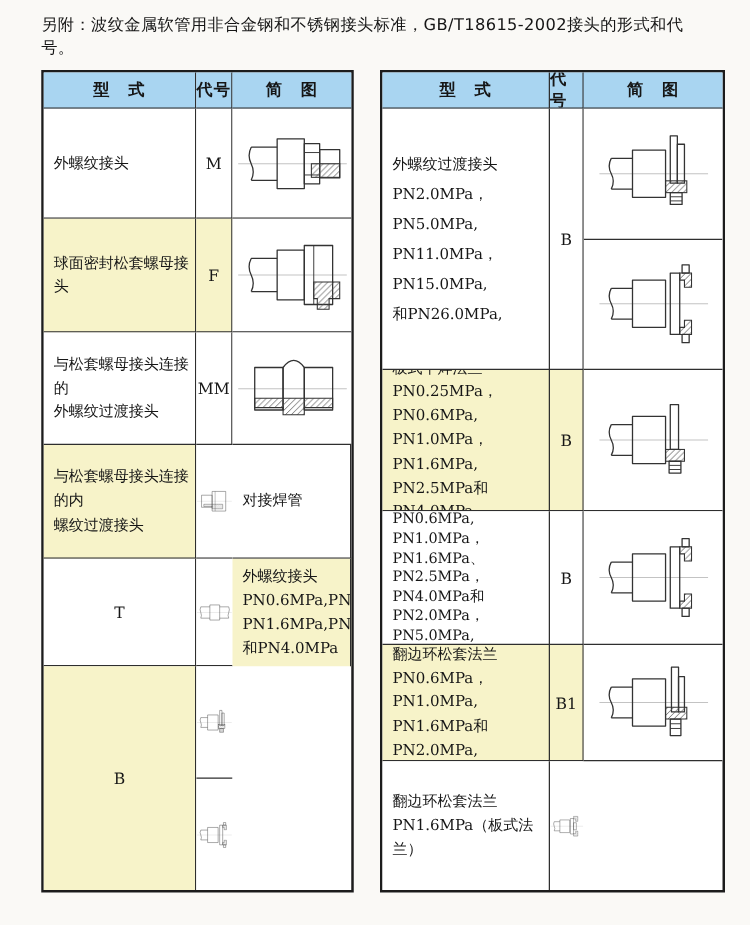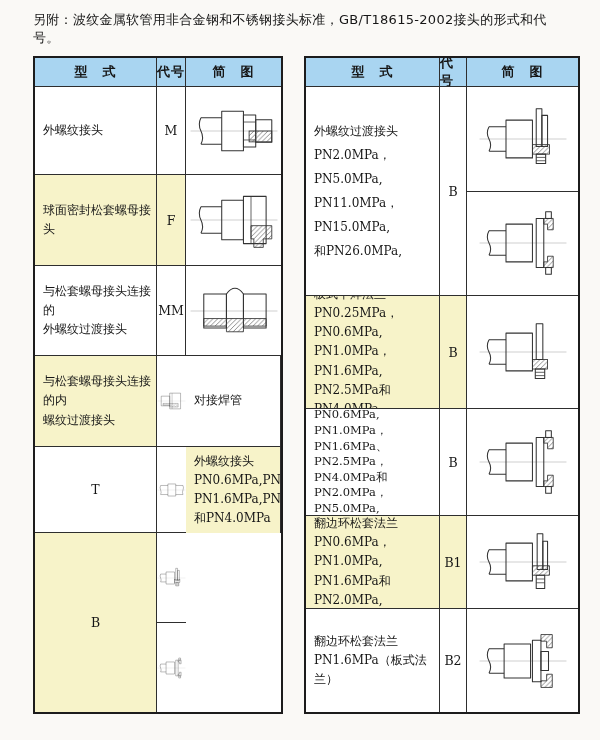--- a/index.html
+++ b/index.html
@@ -314,21 +314,20 @@
             <path d="M58,40 H76 V50 H58 Z" fill="url(#h11)" stroke="#333" stroke-width="0.9"></path>
             <rect x="62" y="50" width="9" height="14" fill="none" stroke="#333" stroke-width="1.1" stroke-linejoin="round"></rect>
             <line x1="62" y1="54" x2="71" y2="54" fill="none" stroke="#333" stroke-width="0.8"></line>
             <line x1="62" y1="58" x2="71" y2="58" fill="none" stroke="#333" stroke-width="0.8"></line>
           </svg>
         </div>
     </div>
 
     <div class="cell type lr">翻边环松套法兰
 PN1.6MPa（板式法兰）</div>
-    <div class="cell code lr">B2</div>
     <div class="cell dia lc lr">
       <div class="sub">
           <svg viewBox="0 0 96 72" width="92" height="68">
             <defs>
               <pattern id="h12" patternUnits="userSpaceOnUse" width="5" height="5">
                 <path d="M0,5 L5,0" stroke="#555" stroke-width="0.7"></path>
               </pattern>
             </defs>
             <line x1="2" y1="36" x2="94" y2="36" stroke="#999" stroke-width="0.5"></line>
             <path d="M12,23 H28 M12,49 H28 M12,23 q-3.5,6.5 0,13 q3.5,6.5 0,13" fill="none" stroke="#333" stroke-width="1.1" stroke-linejoin="round"></path>

